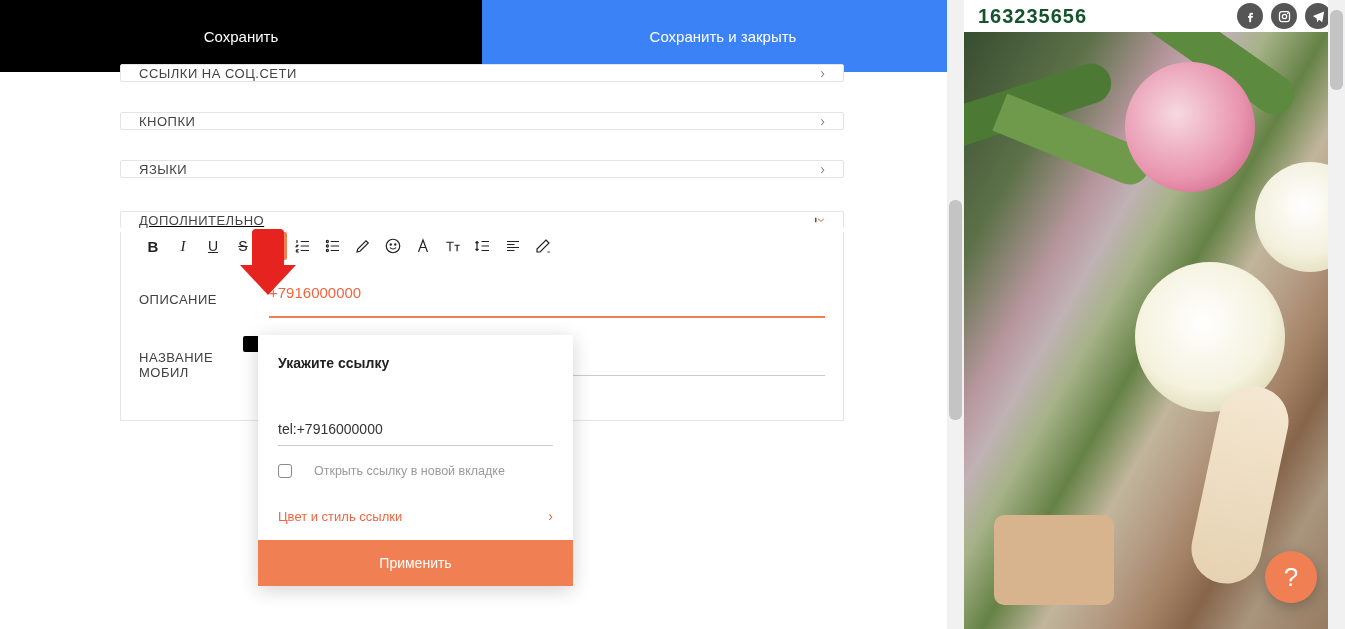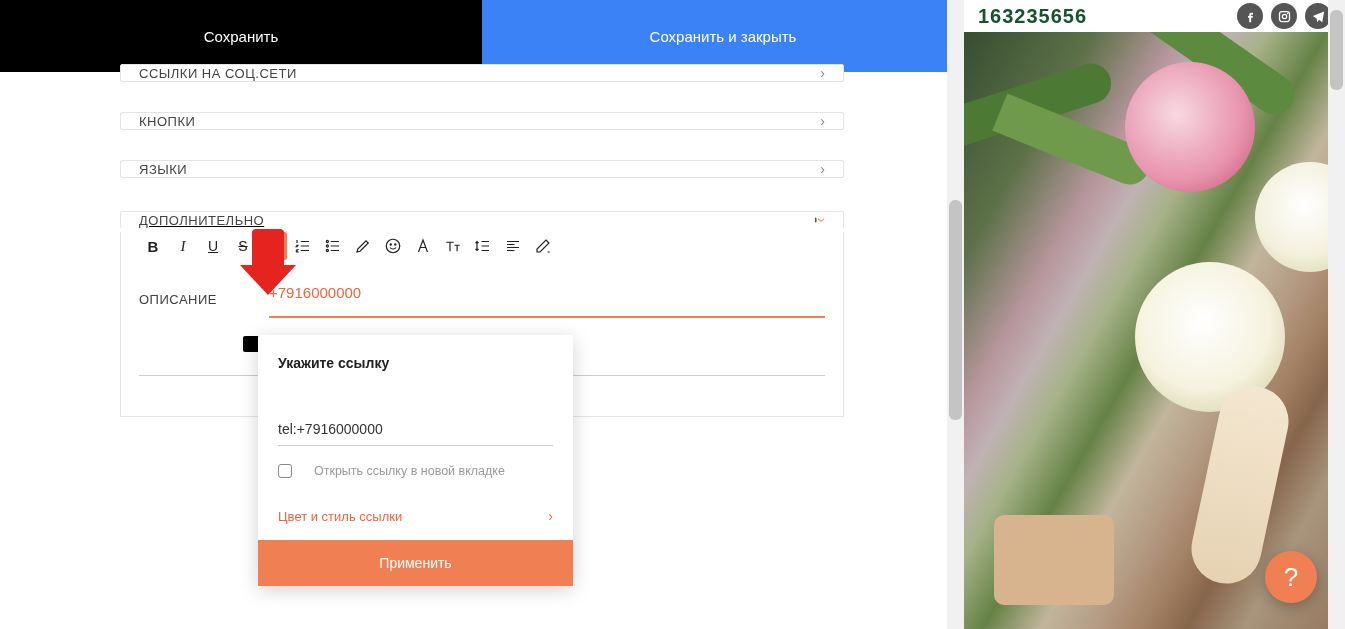--- a/index.html
+++ b/index.html
@@ -184,20 +184,21 @@
         </div>
 
         <div class="field-row">
           <div class="field-label">ОПИСАНИЕ</div>
           <div class="field-body">
             <span class="link-text">+7916000000</span>
           </div>
         </div>
 
         <div class="field-row mob">
+          <div class="field-label">НАЗВАНИЕ МОБИЛ</div>
           <div class="field-body"></div>
         </div>
       </div>
     </div>
 
     <div class="tooltip-stub"></div>
 
     <div class="arrow">
       <div class="shaft"></div>
         <div class="head"></div>

